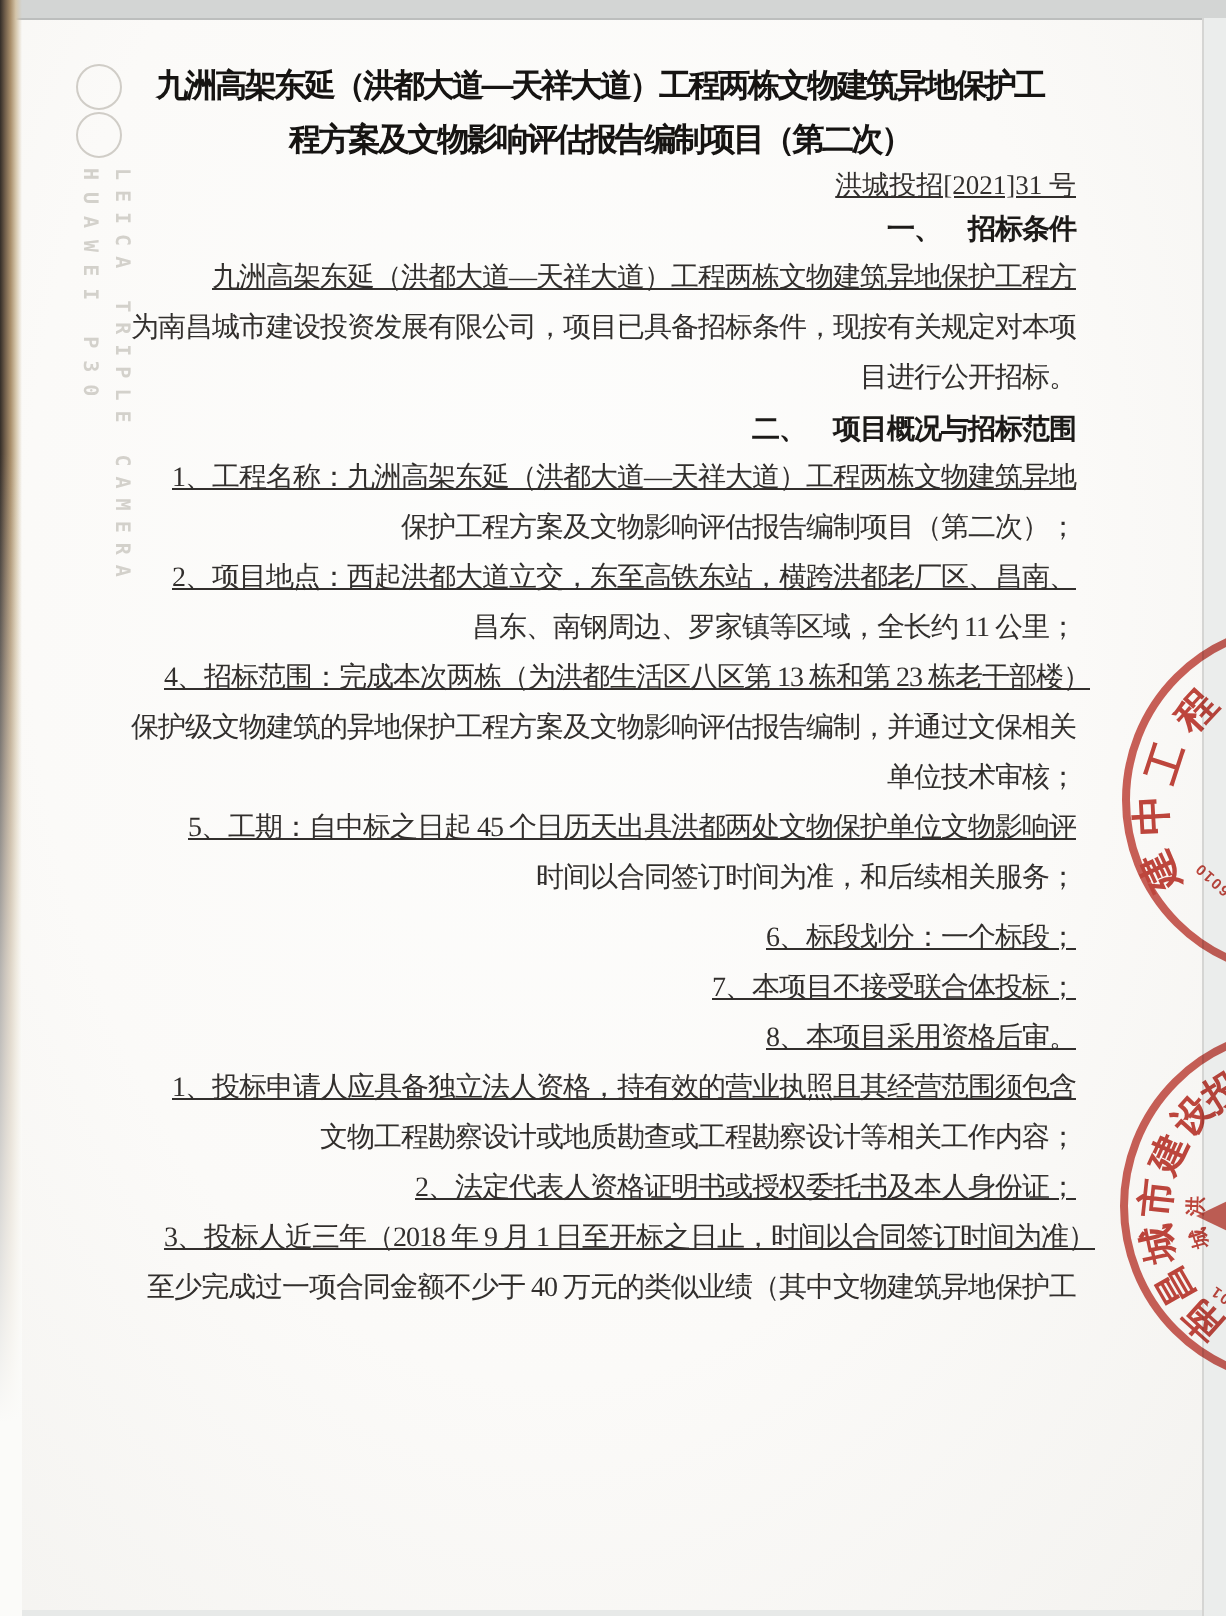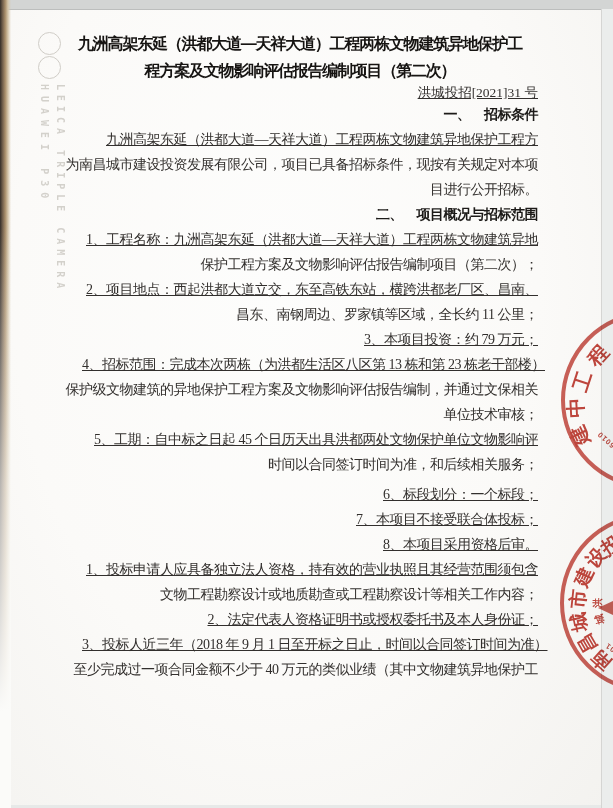--- a/index.html
+++ b/index.html
@@ -68,21 +68,20 @@
     <div id="doc-lines">
         <div class="line h">一、　招标条件</div>
         <div class="line i">九洲高架东延（洪都大道—天祥大道）工程两栋文物建筑异地保护工程方</div>
         <div class="line b">为南昌城市建设投资发展有限公司，项目已具备招标条件，现按有关规定对本项</div>
         <div class="line b">目进行公开招标。</div>
         <div class="line h">二、　项目概况与招标范围</div>
         <div class="line i">1、工程名称：九洲高架东延（洪都大道—天祥大道）工程两栋文物建筑异地</div>
         <div class="line b">保护工程方案及文物影响评估报告编制项目（第二次）；</div>
         <div class="line i">2、项目地点：西起洪都大道立交，东至高铁东站，横跨洪都老厂区、昌南、</div>
         <div class="line b">昌东、南钢周边、罗家镇等区域，全长约 11 公里；</div>
-        <div class="line i">3、本项目投资：约 79 万元；</div>
         <div class="line i">4、招标范围：完成本次两栋（为洪都生活区八区第 13 栋和第 23 栋老干部楼）</div>
         <div class="line b">保护级文物建筑的异地保护工程方案及文物影响评估报告编制，并通过文保相关</div>
         <div class="line b">单位技术审核；</div>
         <div class="line i">5、工期：自中标之日起 45 个日历天出具洪都两处文物保护单位文物影响评</div>
         <div class="line b">时间以合同签订时间为准，和后续相关服务；</div>
         <div class="line i m">6、标段划分：一个标段；</div>
         <div class="line i">7、本项目不接受联合体投标；</div>
         <div class="line i">8、本项目采用资格后审。</div>
         <div class="line i">1、投标申请人应具备独立法人资格，持有效的营业执照且其经营范围须包含</div>
         <div class="line b">文物工程勘察设计或地质勘查或工程勘察设计等相关工作内容；</div>

